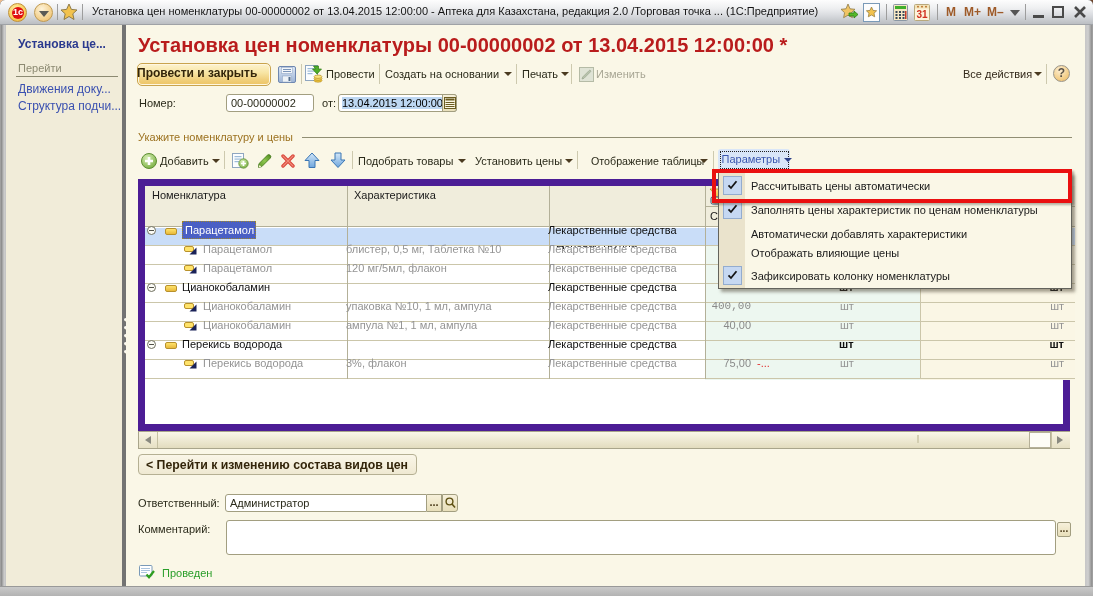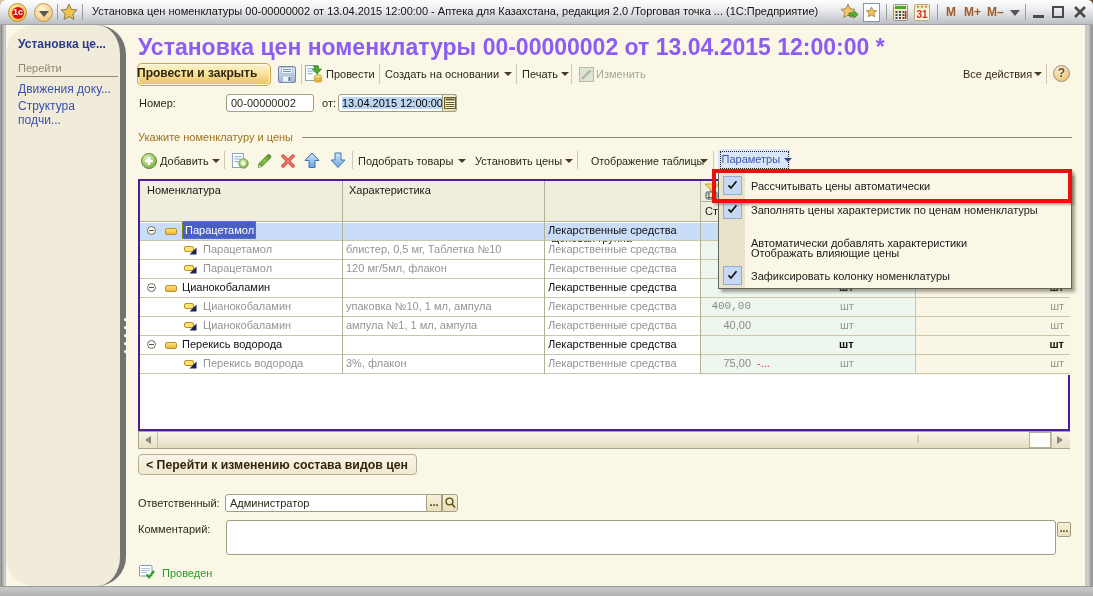--- a/index.html
+++ b/index.html
@@ -6,21 +6,21 @@
 *{box-sizing:border-box;}
 .a{position:absolute;}
 #win{position:absolute;left:0;top:0;width:1093px;height:596px;border-radius:5px 5px 0 0;overflow:hidden;background:#faf7e7;box-shadow:0 0 0 1px #5a5f66 inset;}
 #tbar{position:absolute;left:0;top:0;width:1093px;height:25px;background:linear-gradient(#fdfdfd 0%,#eeeff1 35%,#d8dade 65%,#c3c6ca 90%,#bbbec2 100%);border-bottom:1px solid #9fa2a6;border-radius:5px 5px 0 0;}
 .vsep{position:absolute;top:4px;width:1px;height:16px;background:#9d9d9d;}
 .ttxt{position:absolute;left:92px;top:5px;font-size:11px;color:#141414;white-space:nowrap;}
 .mbtn{position:absolute;top:5px;font-weight:bold;font-size:12px;color:#9e5a28;}
 #lborder{position:absolute;left:0;top:25px;width:6px;height:561px;background:linear-gradient(90deg,#a9a9a9 0%,#8f8f8f 25%,#cdcdcd 70%,#c2c2c2 100%);}
 #rborder{position:absolute;left:1085px;top:25px;width:8px;height:561px;background:linear-gradient(90deg,#c6c6c6 0%,#cfcfcf 40%,#8f8f8f 85%,#a9a9a9 100%);}
 #bborder{position:absolute;left:0;top:586px;width:1093px;height:10px;background:linear-gradient(#c9c9c9,#b3b3b3);border-top:1px solid #999;}
-#sidebar{position:absolute;left:6px;top:25px;width:120px;height:561px;background:#f1ecd9;border-right:6px solid #737373;border-radius:29px;}
+#sidebar{position:absolute;left:6px;top:25px;width:120px;height:561px;background:#f1ecd9;border-right:4px solid #737373;}
 #main{position:absolute;left:126px;top:25px;width:959px;height:561px;background:#faf7e7;}
 .sep2{position:absolute;top:64px;width:1px;height:20px;background:#cdc9ae;}
 .sep3{position:absolute;top:151px;width:1px;height:18px;background:#cdc9ae;}
 .arw{display:inline-block;width:0;height:0;border-left:4px solid transparent;border-right:4px solid transparent;border-top:4px solid #4a3a20;vertical-align:middle;}
 .lbl{position:absolute;font-size:11px;color:#2a2a1a;white-space:nowrap;}
 .fld{position:absolute;background:#fff;border:1px solid #a29e80;border-radius:3px;font-size:11px;color:#000;}
 </style></head>
 <body>
 <div id="win">
  <div id="tbar">
@@ -90,21 +90,21 @@
   <div class="a" style="left:12px;top:57px;font-size:12px;color:#3a50b0;">Движения доку...</div>
   <div class="a" style="left:12px;top:74px;font-size:12px;color:#3a50b0;">Структура подчи...</div>
       <div class="a" style="left:118px;top:293px;width:3px;height:3px;border-radius:50%;background:#fdfbf2;box-shadow:1px 1px 0 #c6c1a6;"></div>
       <div class="a" style="left:118px;top:301px;width:3px;height:3px;border-radius:50%;background:#fdfbf2;box-shadow:1px 1px 0 #c6c1a6;"></div>
       <div class="a" style="left:118px;top:309px;width:3px;height:3px;border-radius:50%;background:#fdfbf2;box-shadow:1px 1px 0 #c6c1a6;"></div>
       <div class="a" style="left:118px;top:317px;width:3px;height:3px;border-radius:50%;background:#fdfbf2;box-shadow:1px 1px 0 #c6c1a6;"></div>
       <div class="a" style="left:118px;top:325px;width:3px;height:3px;border-radius:50%;background:#fdfbf2;box-shadow:1px 1px 0 #c6c1a6;"></div>
  </div>
  <div id="main"></div>
 
- <div class="a" style="left:138px;top:34px;font-size:23px;font-weight:bold;color:#8b5cf6;white-space:nowrap;">Установка цен номенклатуры 00-00000002 от 13.04.2015 12:00:00 *</div>
+ <div class="a" style="left:138px;top:34px;font-size:20px;font-weight:bold;color:#b91c1c;white-space:nowrap;">Установка цен номенклатуры 00-00000002 от 13.04.2015 12:00:00 *</div>
 
  <div class="a" style="left:137px;top:63px;width:134px;height:23px;border:1px solid #c9a44e;border-radius:5px;background:linear-gradient(#fdf3cf 0%,#f8e6a6 40%,#f0cf7c 75%,#edc464 100%);box-shadow:0 0 0 1px #fff7e0 inset;"></div>
  <div class="a" style="left:137px;top:66px;width:134px;text-align:left;font-size:12px;font-weight:bold;color:#33250a;">Провести и закрыть</div>
  <svg class="a" style="left:278px;top:66px;" width="18" height="17" viewBox="0 0 18 17">
       <rect x="0.5" y="0.5" width="17" height="16" rx="1.5" fill="url(#fg)" stroke="#6e87b0"></rect>
       <defs>
         <linearGradient id="fg" x1="0" y1="0" x2="0" y2="1">
           <stop offset="0" stop-color="#dde8f5"></stop>
           <stop offset="1" stop-color="#9db4d6"></stop>
         </linearGradient>
@@ -234,21 +234,21 @@
  <div class="arw a" style="left:565px;top:159px;"></div>
  <div class="sep3" style="left:577px;"></div>
  <div class="lbl" style="left:583px;top:155px;font-size:10.7px;margin-left:8px;">Отображение таблицы</div>
  <div class="arw a" style="left:700px;top:159px;"></div>
  <div class="sep3" style="left:713px;"></div>
  <div class="a" style="left:718px;top:149px;width:72px;height:21px;background:#d9e6f8;border-radius:3px;"></div>
  <div class="a" style="left:719.5px;top:150.5px;width:69px;height:18px;border:1px dotted #222;"></div>
  <div class="a" style="left:721.5px;top:153px;font-size:11px;color:#3b57ae;">Параметры</div>
  <div class="a" style="left:784px;top:158px;width:0;height:0;border-left:4px solid transparent;border-right:4px solid transparent;border-top:4px solid #2a3f88;"></div>
 
- <div class="a" id="tbl" style="left:138px;top:179px;width:932px;height:252px;border:2px solid #4c1d95;background:#fff;">
+ <div class="a" id="tbl" style="left:138px;top:179px;width:932px;height:252px;border:7px solid #4c1d95;background:#fff;">
 
   <div class="a" style="left:0;top:0;width:930px;height:41px;background:#f0eddc;border-bottom:1px solid #b3b098;"></div>
   <div class="a" style="left:560px;top:20px;width:370px;height:1px;background:#b3b098;"></div>
   <div class="a" style="left:7px;top:3px;font-size:11px;color:#1a1a1a;">Номенклатура</div>
   <div class="a" style="left:209px;top:3px;font-size:11px;color:#1a1a1a;">Характеристика</div>
   <div class="a" style="left:411px;top:3px;font-size:11px;color:#1a1a1a;margin-top:48px;">Ценовая группа</div>
   <div class="a" style="left:560px;top:21px;width:158px;height:20px;overflow:hidden;">
         <span style="position:absolute;left:5px;top:3px;font-size:11px;color:#1a1a1a;">Стандартная</span>
       </div>
   <svg class="a" style="left:564px;top:2px;" width="16" height="17" viewBox="0 0 16 17">
@@ -394,21 +394,21 @@
  <div class="a" style="left:723px;top:176px;width:19px;height:19px;background:#c6d8f2;border:1px solid #93accf;"></div>
  <svg class="a" style="left:726px;top:179px;" width="13" height="12" viewBox="0 0 13 12">
       <path d="M2.5 6.3 L5 9 L10.5 2.2" fill="none" stroke="#151515" stroke-width="1.8"></path>
     </svg>
  <div class="a" style="left:751px;top:180px;font-size:11px;color:#1a1a1a;">Рассчитывать цены автоматически</div>
  <div class="a" style="left:723px;top:200px;width:19px;height:19px;background:#c6d8f2;border:1px solid #93accf;"></div>
  <svg class="a" style="left:726px;top:203px;" width="13" height="12" viewBox="0 0 13 12">
       <path d="M2.5 6.3 L5 9 L10.5 2.2" fill="none" stroke="#151515" stroke-width="1.8"></path>
     </svg>
  <div class="a" style="left:751px;top:204px;font-size:11px;color:#1a1a1a;">Заполнять цены характеристик по ценам номенклатуры</div>
- <div class="a" style="left:751px;top:237px;font-size:11px;color:#1a1a1a;">Автоматически добавлять характеристики</div>
+ <div class="a" style="left:751px;top:228px;font-size:11px;color:#1a1a1a;">Автоматически добавлять характеристики</div>
  <div class="a" style="left:751px;top:247px;font-size:11px;color:#1a1a1a;">Отображать влияющие цены</div>
  <div class="a" style="left:723px;top:266px;width:19px;height:19px;background:#c6d8f2;border:1px solid #93accf;"></div>
  <svg class="a" style="left:726px;top:269px;" width="13" height="12" viewBox="0 0 13 12">
       <path d="M2.5 6.3 L5 9 L10.5 2.2" fill="none" stroke="#151515" stroke-width="1.8"></path>
     </svg>
  <div class="a" style="left:751px;top:269.5px;font-size:11px;color:#1a1a1a;">Зафиксировать колонку номенклатуры</div>
 
  <div class="a" style="left:712px;top:169px;width:360px;height:34px;border:4px solid #ea1010;box-shadow:2px 2px 2px rgba(80,72,56,0.4);"></div>
 </div>
 

